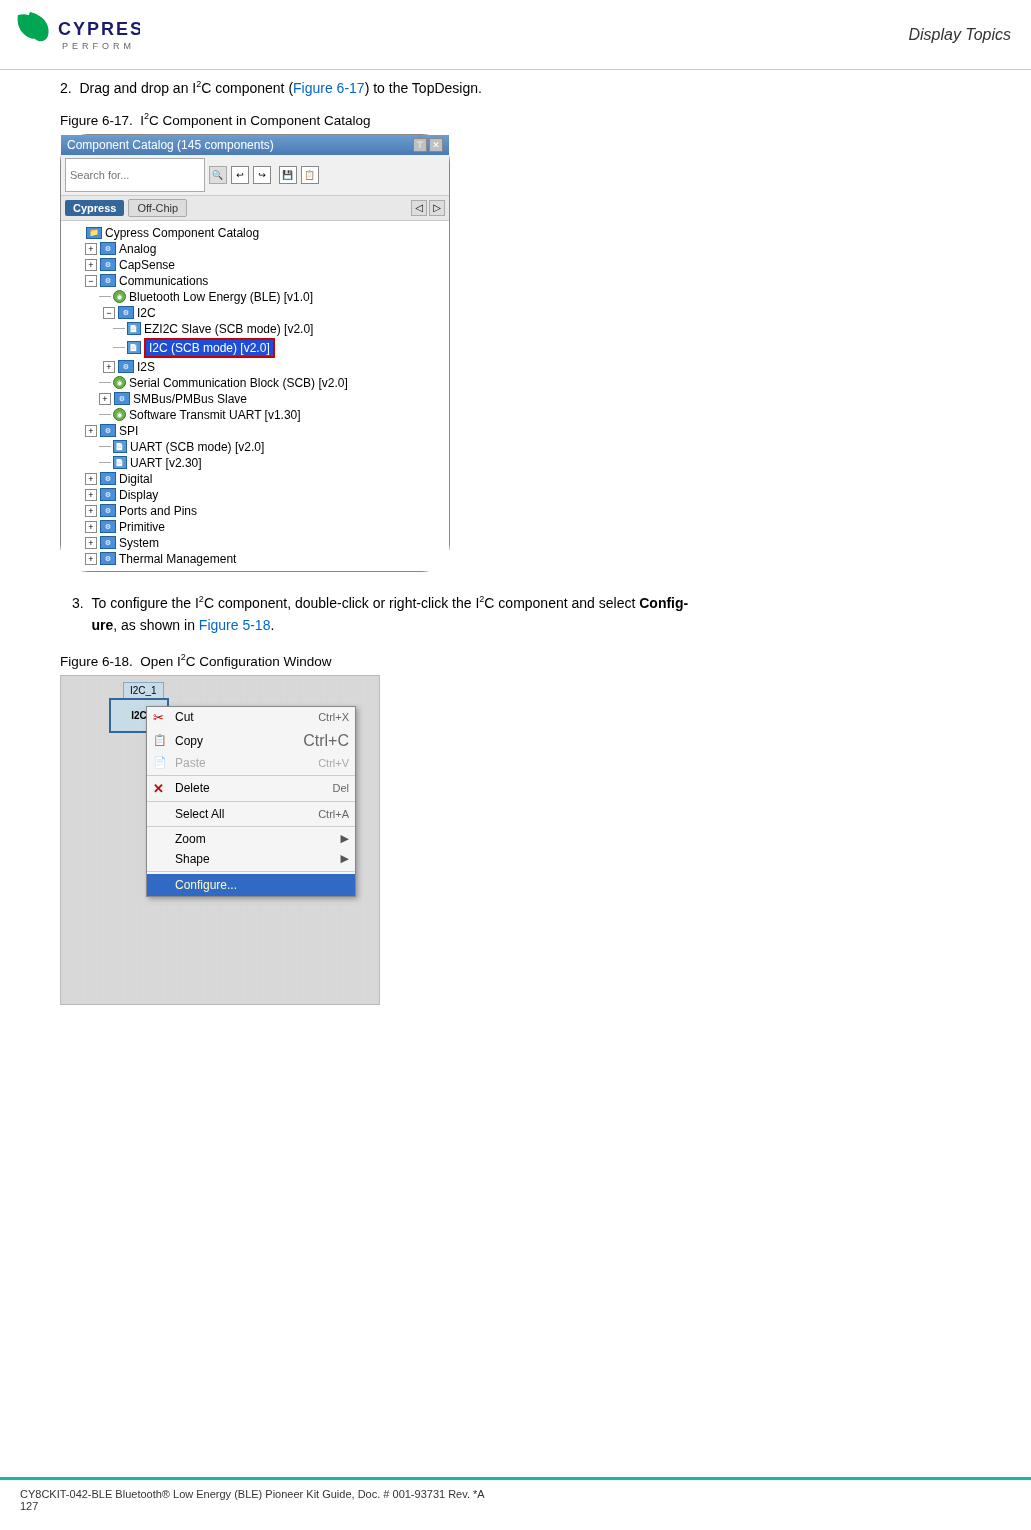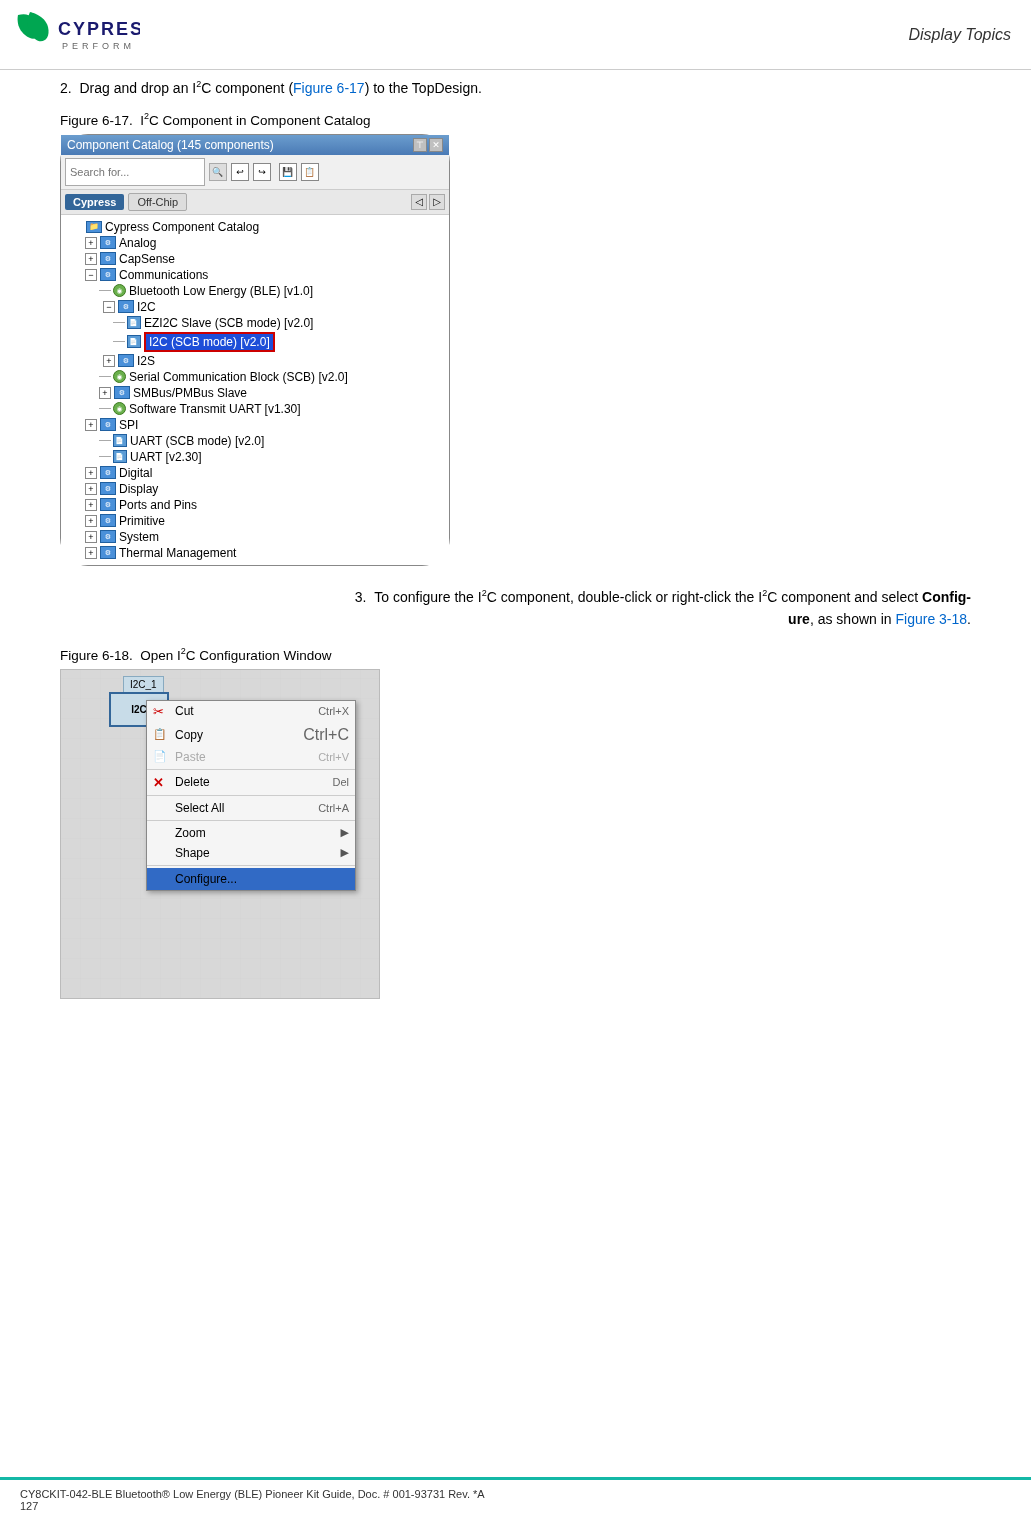--- a/index.html
+++ b/index.html
@@ -93,21 +93,21 @@
       border-bottom: 1px solid #ccc;
       padding: 3px 4px;
       display: flex;
       align-items: center;
       gap: 4px;
     }
     .search-box {
       border: 1px solid #aaa;
       background: #fff;
       width: 140px;
-      height: 28px;
+      height: 34px;
       padding: 1px 4px;
       font-size: 11px;
       color: #888;
     }
     .toolbar-icon {
       width: 18px;
       height: 18px;
       background: #ddd;
       border: 1px solid #aaa;
       display: flex;
@@ -246,21 +246,20 @@
       display: inline-block;
       margin-right: 2px;
       flex-shrink: 0;
     }
 
     
     .step3-text {
       font-size: 14px;
       margin: 20px 0 16px 12px;
       line-height: 1.6;
-      text-align: right;
     }
 
     
     .footer {
       position: absolute;
       bottom: 10px;
       left: 0;
       right: 0;
       padding: 8px 20px;
       border-top: 3px solid #14b8a6;
@@ -453,21 +452,21 @@
 
       <div class="tree-item tree-indent-2">
         <span class="expand-icon">+</span>
         <span class="component-icon">⚙</span>
         <span>Thermal Management</span>
       </div>
     </div>
   </div>
 
   <p class="step3-text">
-    3.&nbsp;&nbsp;To configure the I<sup>2</sup>C component, double-click or right-click the I<sup>2</sup>C component and select <strong>Config-<br>&nbsp;&nbsp;&nbsp;&nbsp;&nbsp;ure</strong>, as shown in <a class="link">Figure 3-18</a>.
+    3.&nbsp;&nbsp;To configure the I<sup>2</sup>C component, double-click or right-click the I<sup>2</sup>C component and select <strong>Config-<br>&nbsp;&nbsp;&nbsp;&nbsp;&nbsp;ure</strong>, as shown in <a class="link">Figure 5-18</a>.
   </p>
 
   <p class="figure-caption" style="margin-bottom:6px;">
     Figure 6-18.&nbsp; Open I<sup>2</sup>C Configuration Window
   </p>
 
   <div style="position:relative; width:320px; height:330px; border:1px solid #bbb; background:#d8d8d8; margin-bottom:20px;">
 
     <div style="position:absolute; top:0; left:0; right:0; bottom:0; background:
       repeating-linear-gradient(0deg, transparent, transparent 19px, #ccc 20px),
@@ -523,21 +522,21 @@
       </div>
 
       <div style="display:flex; align-items:center; padding:3px 6px;">
         <span style="width:18px; margin-right:4px;"></span>
         <span>Shape</span>
         <span style="margin-left:auto; color:#555; font-size:11px;">▶</span>
       </div>
 
       <div style="border-top:1px solid #ccc; margin:2px 0;"></div>
 
-      <div style="display:flex; align-items:center; padding:4px 6px; background:#316ac5; color:#000000;">
+      <div style="display:flex; align-items:center; padding:4px 6px; background:#316ac5; color:#fef9c3;">
         <span style="width:18px; margin-right:4px;"></span>
         <span>Configure...</span>
       </div>
 
     </div>
   </div>
 
 </div>
 
 <div class="footer">

